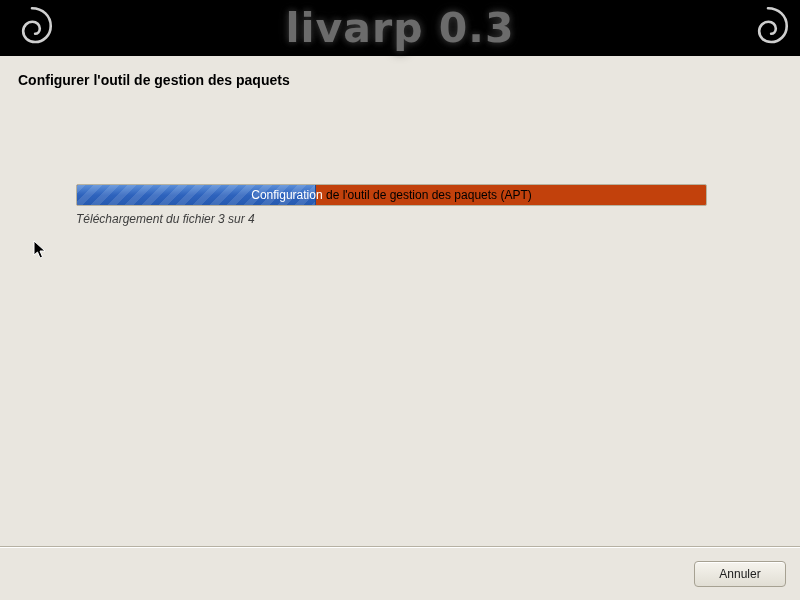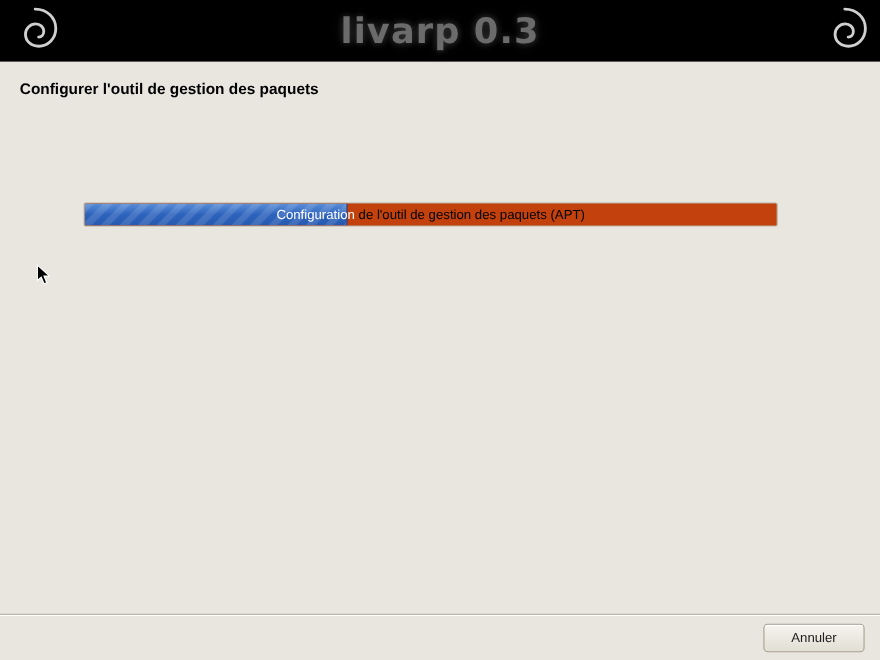--- a/index.html
+++ b/index.html
@@ -9,21 +9,21 @@
     .header {
       height: 56px;
       background: #000;
       position: relative;
       display: flex;
       align-items: center;
       justify-content: center;
     }
     .header-title {
       font-family: "DejaVu Sans", sans-serif;
-      font-size: 32px;
+      font-size: 41px;
       font-weight: bold;
       color: #6b6b6b;
       text-shadow: 0 0 6px #333, 0 0 12px #222;
       letter-spacing: 1px;
     }
     .swirl-left, .swirl-right {
       position: absolute;
       top: 2px;
       width: 52px;
       height: 52px;
@@ -80,21 +80,21 @@
       color: #fff;
     }
     .progress-status {
       margin-top: 6px;
       font-size: 12px;
       font-style: italic;
       color: #3d3d3d;
     }
 
     .footer {
-      height: 42px;
+      height: 54px;
       background: #e9e6df;
       border-top: 1px solid #b6b1a3;
       box-shadow: inset 0 1px 0 #fff;
       display: flex;
       align-items: center;
       justify-content: flex-end;
       padding: 0 14px;
     }
     .btn {
       min-width: 92px;
@@ -140,20 +140,21 @@
 <div class="main">
   <div class="page-title">Configurer l'outil de gestion des paquets</div>
 
   <div class="progress-area">
     <div class="progress-bar">
       <div class="progress-fill" style="width: 38%;"></div>
       <div class="progress-label">
         <span class="over-fill">Configuration</span><span> de l'outil de gestion des paquets (APT)</span>
       </div>
     </div>
+    <div class="progress-status">Téléchargement du fichier 3 sur 4</div>
   </div>
 
   <svg class="cursor" width="14" height="20" viewBox="0 0 14 20">
     <path d="M1 1 L1 15 L4.5 12 L7 18 L9.5 17 L7 11 L12 11 Z" fill="#000" stroke="#fff" stroke-width="1"></path>
   </svg>
 </div>
 
 <div class="footer">
   <button class="btn">Annuler</button>
 </div>

